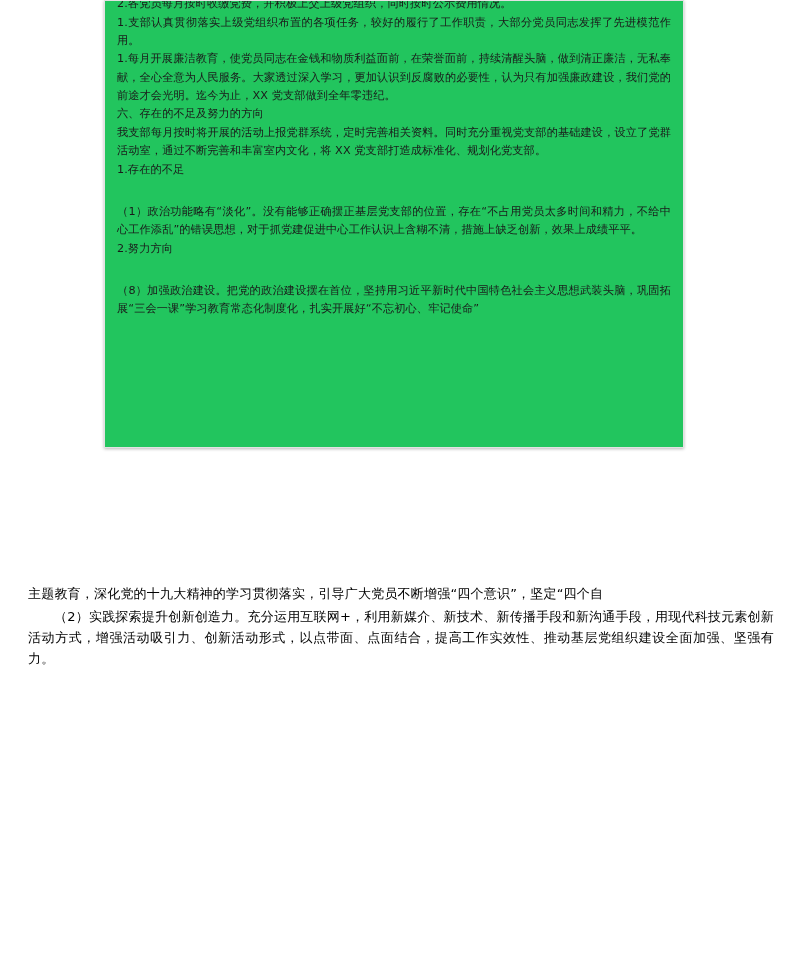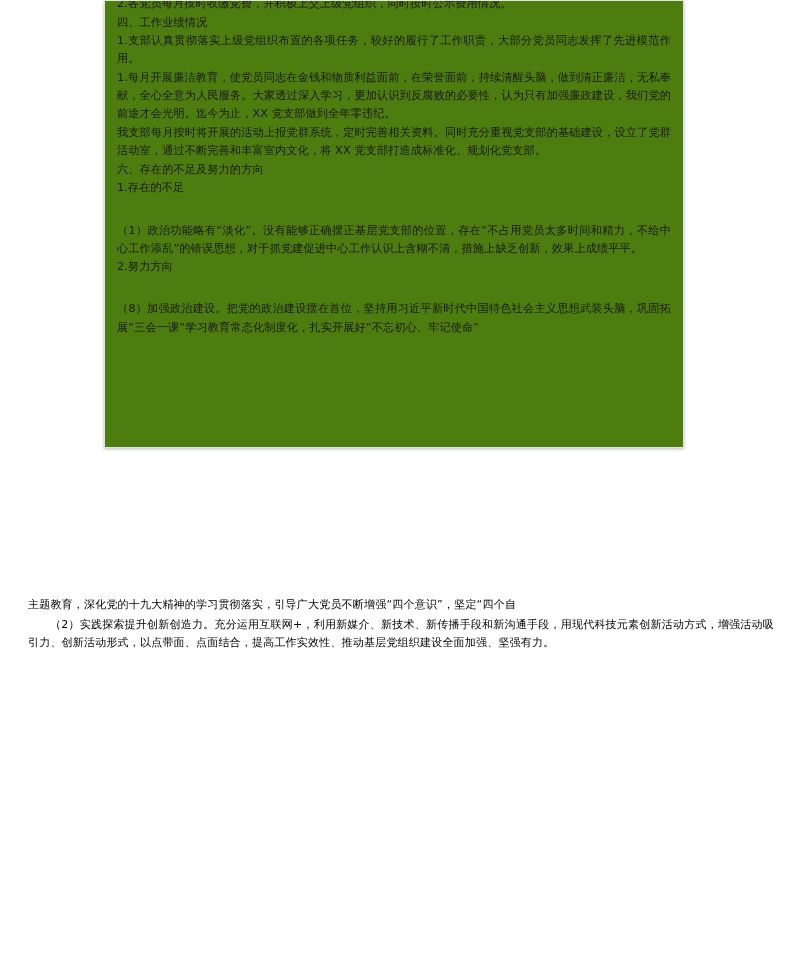--- a/index.html
+++ b/index.html
@@ -16,21 +16,21 @@
     overflow: hidden;
   }
 
   
   .doc-image-wrap {
     position: absolute;
     left: 104px;
     top: 0px;
     width: 580px;
     height: 448px;
-    background: #4d7c0f;
+    background: #22c55e;
     box-shadow: 0 1px 3px rgba(0,0,0,0.28);
     border: 1px solid #e2e2e2;
     box-sizing: border-box;
     overflow: hidden;
   }
   .doc-image-inner {
     position: absolute;
     left: 12px;
     right: 12px;
     top: -6px;
@@ -44,48 +44,47 @@
     text-align: justify;
     text-justify: inter-ideograph;
   }
   .doc-image-inner p.ind1 { text-indent: 0; margin-top: 24px; }
   .doc-image-inner p.ind2 { text-indent: 0; }
 
   
   .page-text {
     position: absolute;
     left: 28px;
-    top: 596px;
+    top: 583px;
     width: 746px;
-    font-size: 11px;
+    font-size: 13px;
     line-height: 1.62;
     color: #000000;
     letter-spacing: 0.2px;
   }
   .page-text p {
     margin: 0;
     text-align: justify;
     text-justify: inter-ideograph;
   }
   .page-text p.indent {
     text-indent: 2em;
   }
   .para-gap { height: 2px; }
 </style>
 </head>
 <body>
 
 <div class="doc-image-wrap">
   <div class="doc-image-inner">
     <p>2.各党员每月按时收缴党费，并积极上交上级党组织，同时按时公示费用情况。</p>
-    <p>四、工作业绩情况</p>
     <p>1.支部认真贯彻落实上级党组织布置的各项任务，较好的履行了工作职责，大部分党员同志发挥了先进模范作用。</p>
     <p>1.每月开展廉洁教育，使党员同志在金钱和物质利益面前，在荣誉面前，持续清醒头脑，做到清正廉洁，无私奉献，全心全意为人民服务。大家透过深入学习，更加认识到反腐败的必要性，认为只有加强廉政建设，我们党的前途才会光明。迄今为止，XX 党支部做到全年零违纪。</p>
+    <p>六、存在的不足及努力的方向</p>
     <p>我支部每月按时将开展的活动上报党群系统，定时完善相关资料。同时充分重视党支部的基础建设，设立了党群活动室，通过不断完善和丰富室内文化，将 XX 党支部打造成标准化、规划化党支部。</p>
-    <p>六、存在的不足及努力的方向</p>
     <p>1.存在的不足</p>
     <p class="ind1">（1）政治功能略有“淡化”。没有能够正确摆正基层党支部的位置，存在“不占用党员太多时间和精力，不给中心工作添乱”的错误思想，对于抓党建促进中心工作认识上含糊不清，措施上缺乏创新，效果上成绩平平。</p>
     <p>2.努力方向</p>
     <p class="ind1">（8）加强政治建设。把党的政治建设摆在首位，坚持用习近平新时代中国特色社会主义思想武装头脑，巩固拓展“三会一课”学习教育常态化制度化，扎实开展好“不忘初心、牢记使命”</p>
   </div>
 </div>
 
 <div class="page-text">
   <p>主题教育，深化党的十九大精神的学习贯彻落实，引导广大党员不断增强“四个意识”，坚定“四个自</p>
   <div class="para-gap"></div>

